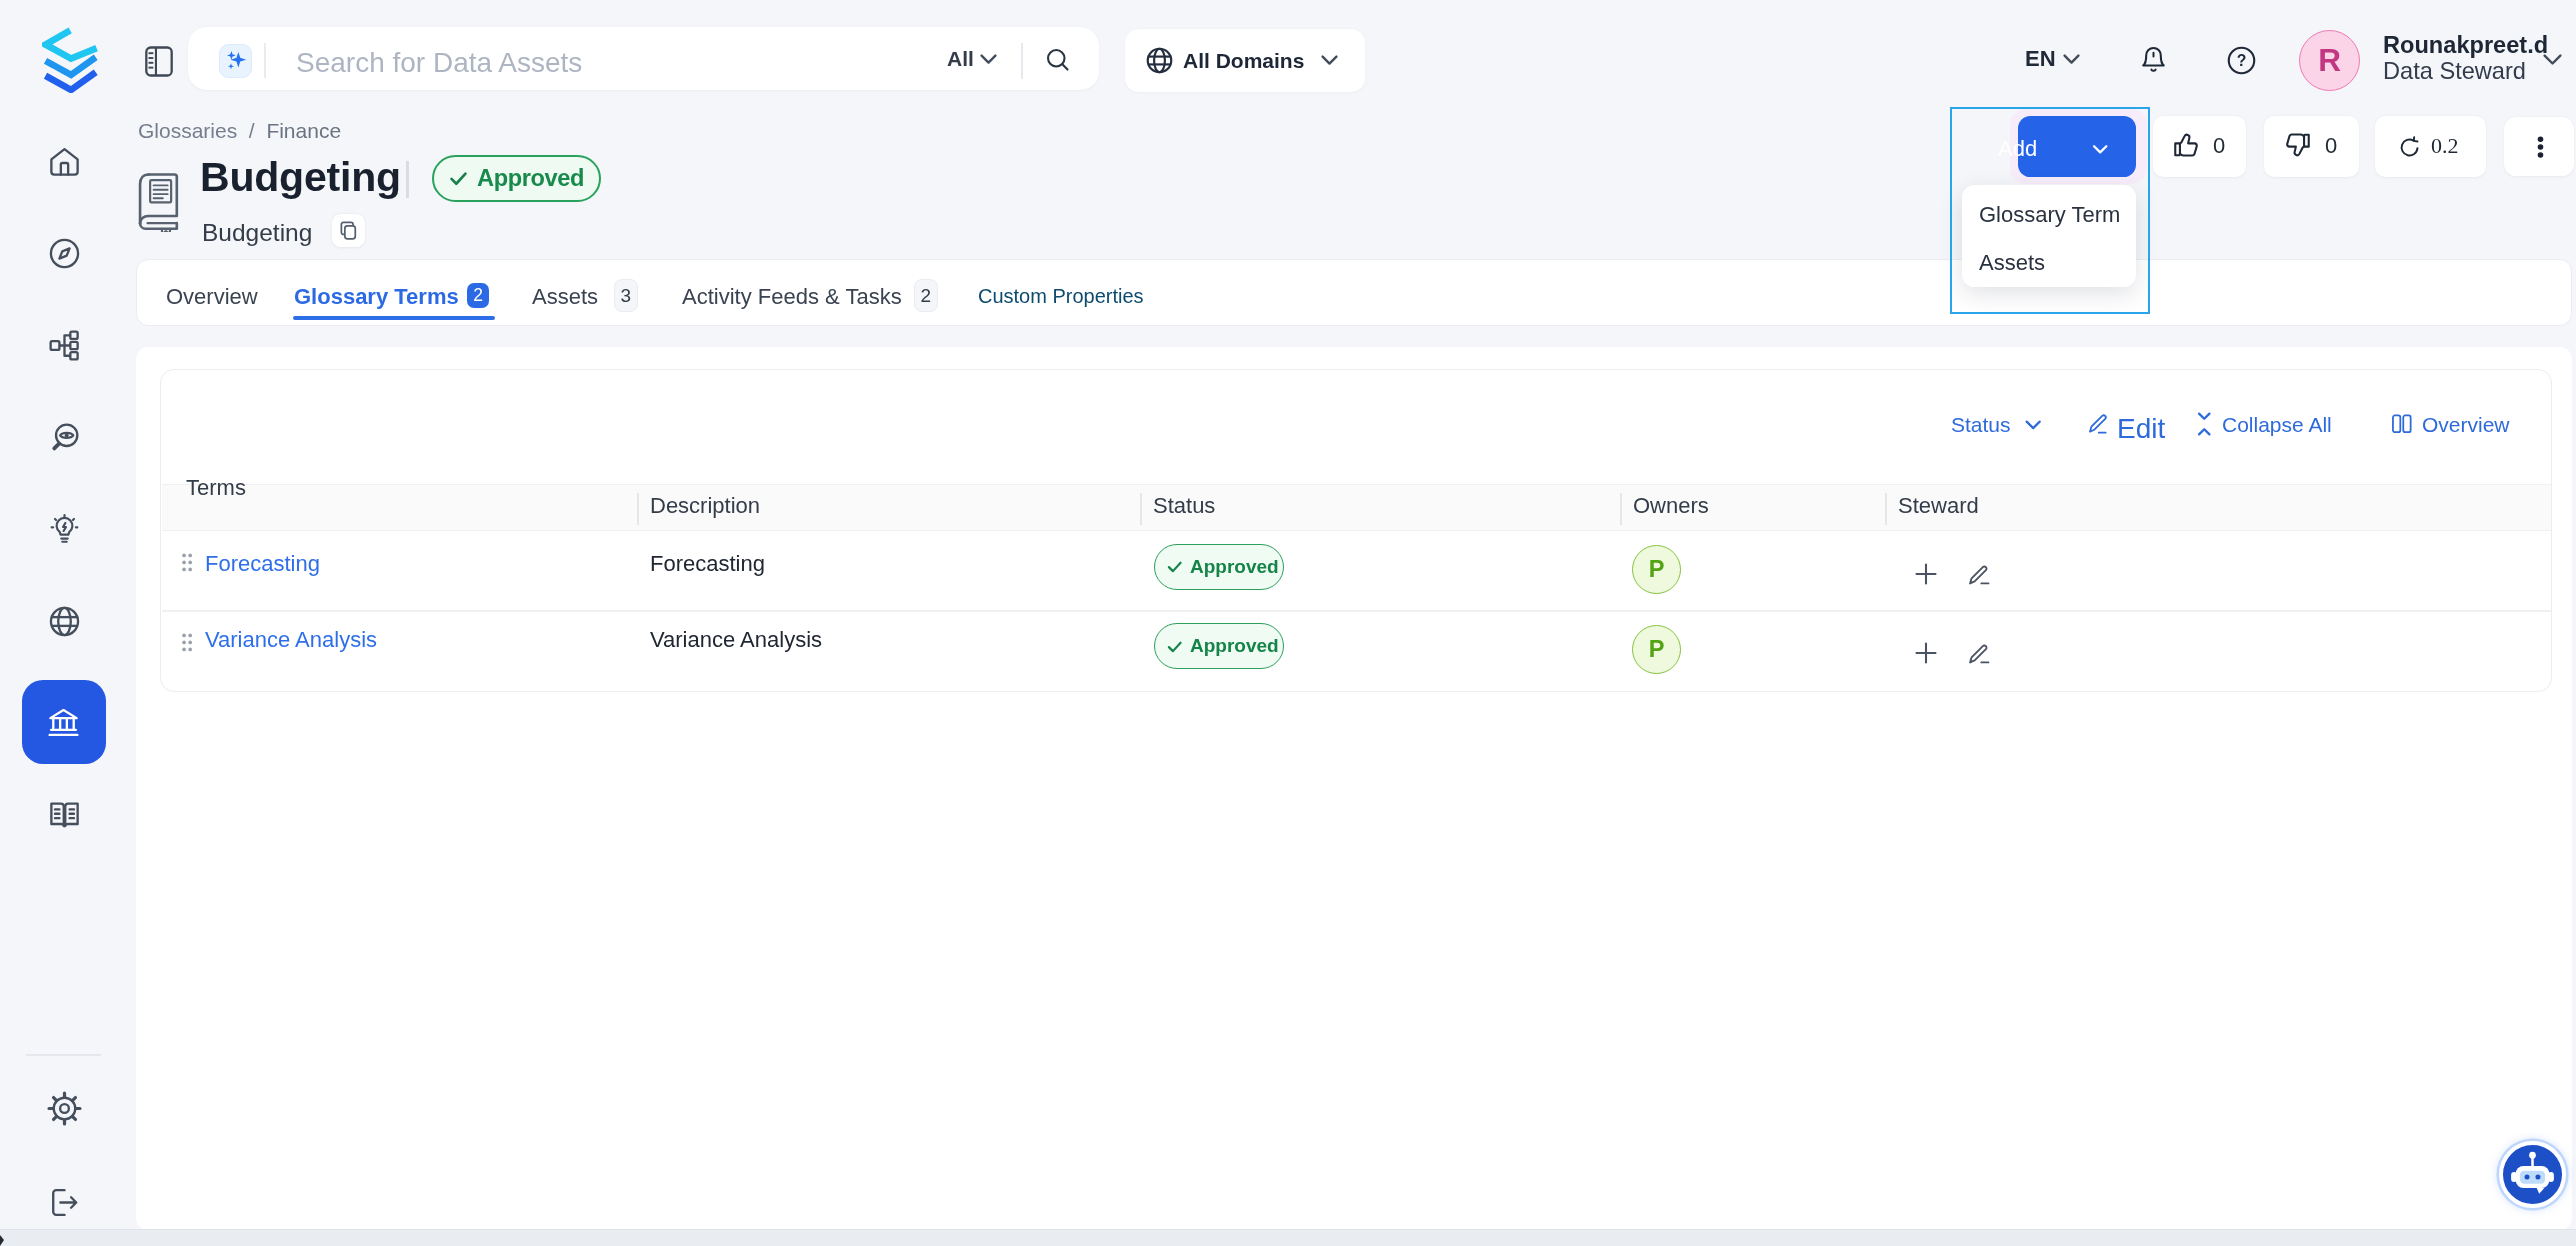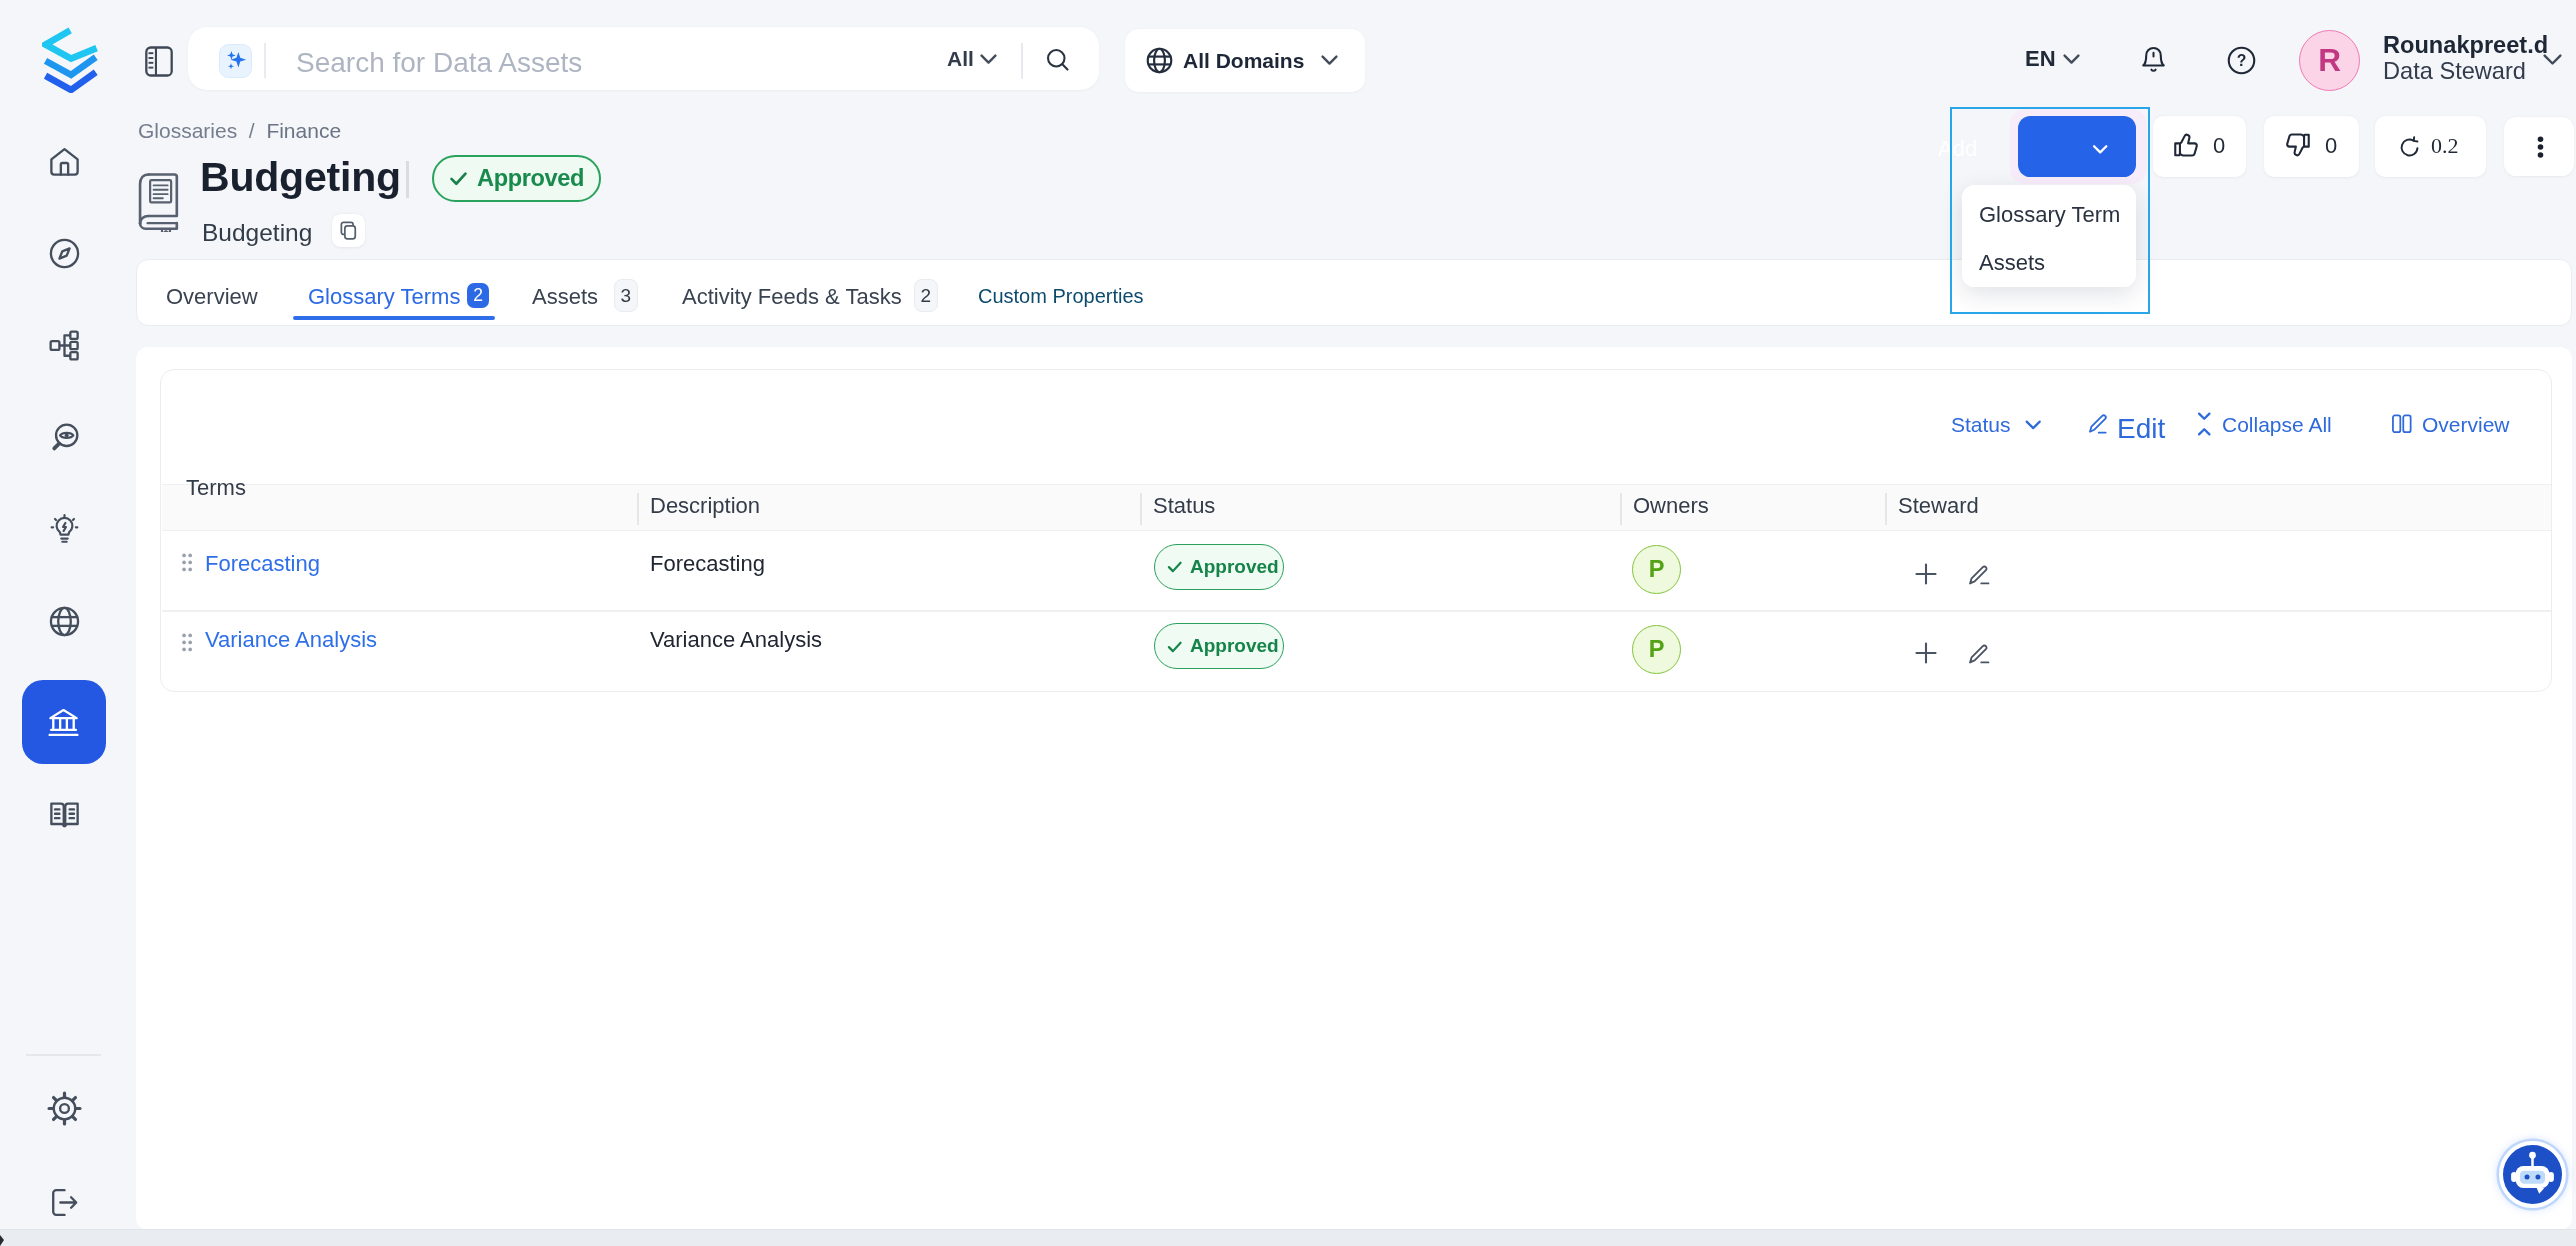--- a/index.html
+++ b/index.html
@@ -219,21 +219,21 @@
 <div class="abs" style="left:332px; top:214px; width:33px; height:33px; background:#fff; border-radius:8.8px; box-shadow:0 0.9px 2.6px rgba(25,35,60,0.08);"></div>
 <div class="abs" style="left:340px; top:221px;">
   <svg width="18.4" height="20" viewBox="0 0 21 23" fill="none" stroke="#565f6d" stroke-width="2" stroke-linejoin="round">
     <rect x="5.5" y="5.5" width="12" height="15" rx="3"></rect>
     <path d="M15 5.5 V4 a2.5 2.5 0 0 0 -2.5 -2.5 H4 A2.5 2.5 0 0 0 1.5 4 v9 A2.5 2.5 0 0 0 4 15.5 h1.5"></path>
   </svg>
 </div>
 
 <div class="abs" style="left:136px; top:259px; width:2436px; height:67px; background:#fff; border:0.9px solid #eaecf2; border-radius:12.3px;"></div>
 <div class="abs" style="left:166px; top:284px; font-size:22px; color:#3a4351;">Overview</div>
-<div class="abs" style="left:308px; top:284px; font-size:22px; font-weight:400; color:#2b6ae4;">Glossary Terms</div>
+<div class="abs" style="left:294px; top:284px; font-size:22px; font-weight:700; color:#2b6ae4;">Glossary Terms</div>
 <div class="abs" style="left:467px; top:283px; width:22px; height:25.4px; background:#2b6ae4; border-radius:7px; color:#fff; font-size:17.5px; text-align:center; line-height:25.4px;">2</div>
 <div class="abs" style="left:293px; top:316px; width:202px; height:4.4px; background:#2e6fe9; border-radius:2.6px;"></div>
 <div class="abs" style="left:532px; top:284px; font-size:22px; color:#3a4351;">Assets</div>
 <div class="abs" style="left:614px; top:279px; width:23.6px; height:33px; background:#f5f6f9; border:0.9px solid #e9ebf1; border-radius:7.9px; color:#333c49; font-size:19px; text-align:center; line-height:31.5px;">3</div>
 <div class="abs" style="left:682px; top:284px; font-size:22px; color:#3a4351;">Activity Feeds &amp; Tasks</div>
 <div class="abs" style="left:914px; top:279px; width:23.6px; height:33px; background:#f5f6f9; border:0.9px solid #e9ebf1; border-radius:7.9px; color:#333c49; font-size:19px; text-align:center; line-height:31.5px;">2</div>
 <div class="abs" style="left:978px; top:285px; font-size:20px; color:#0c4a6e;">Custom Properties</div>
 
 <div class="abs" style="left:136px; top:347px; width:2436px; height:883px; background:#fff; border-radius:12.3px;"></div>
 <div class="abs" style="left:160px; top:369px; width:2392px; height:323px; background:#fff; border:1.8px solid #ededf1; border-radius:14px;"></div>
@@ -379,21 +379,21 @@
     <g fill="#1a2230">
         <circle cx="4" cy="3.5" r="3.2"></circle>
         <circle cx="4" cy="12.5" r="3.2"></circle>
         <circle cx="4" cy="21.5" r="3.2"></circle>
       </g>
   </svg>
 </div>
 
 <div class="abs" style="left:2010px; top:109px; width:137px; height:75px; background:#f7edfa; border-radius:15.8px;"></div>
 <div class="abs" style="left:2018px; top:116px; width:118px; height:61px; background:#2564e8; border-radius:12.3px;"></div>
-<div class="abs" style="left:1938px; top:136px; font-size:22px; color:#fff;">Add</div>
+<div class="abs" style="left:1998px; top:136px; font-size:22px; color:#fff;">Add</div>
 <div class="abs" style="left:2091px; top:144px;">
   <svg width="18.4" height="11.4" viewBox="0 0 19 13">
       <path d="M2.5 2.5 L9.5 9.5 L16.5 2.5" fill="none" stroke="#ffffff" stroke-width="2.6" stroke-linecap="round" stroke-linejoin="round"></path>
     </svg>
 </div>
 
 <div class="abs" style="left:1962px; top:185px; width:174px; height:102px; background:#fff; border-radius:12.3px; box-shadow:0 7px 23px rgba(20,30,60,0.13); z-index:30;"></div>
 <div class="abs" style="left:1979px; top:202px; font-size:22px; color:#2a3240; z-index:31;">Glossary Term</div>
 <div class="abs" style="left:1979px; top:250px; font-size:22px; color:#2a3240; z-index:31;">Assets</div>
 

